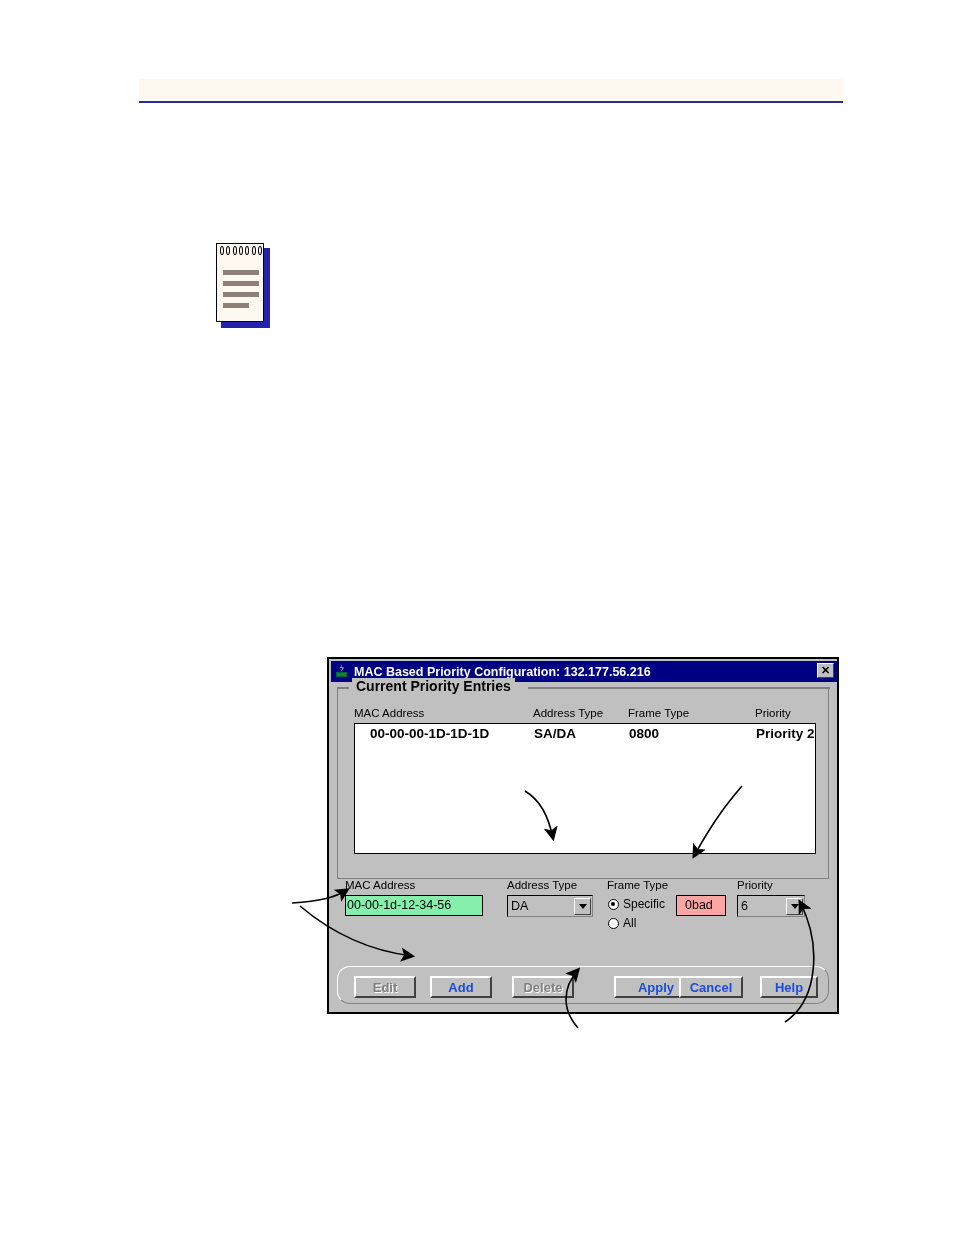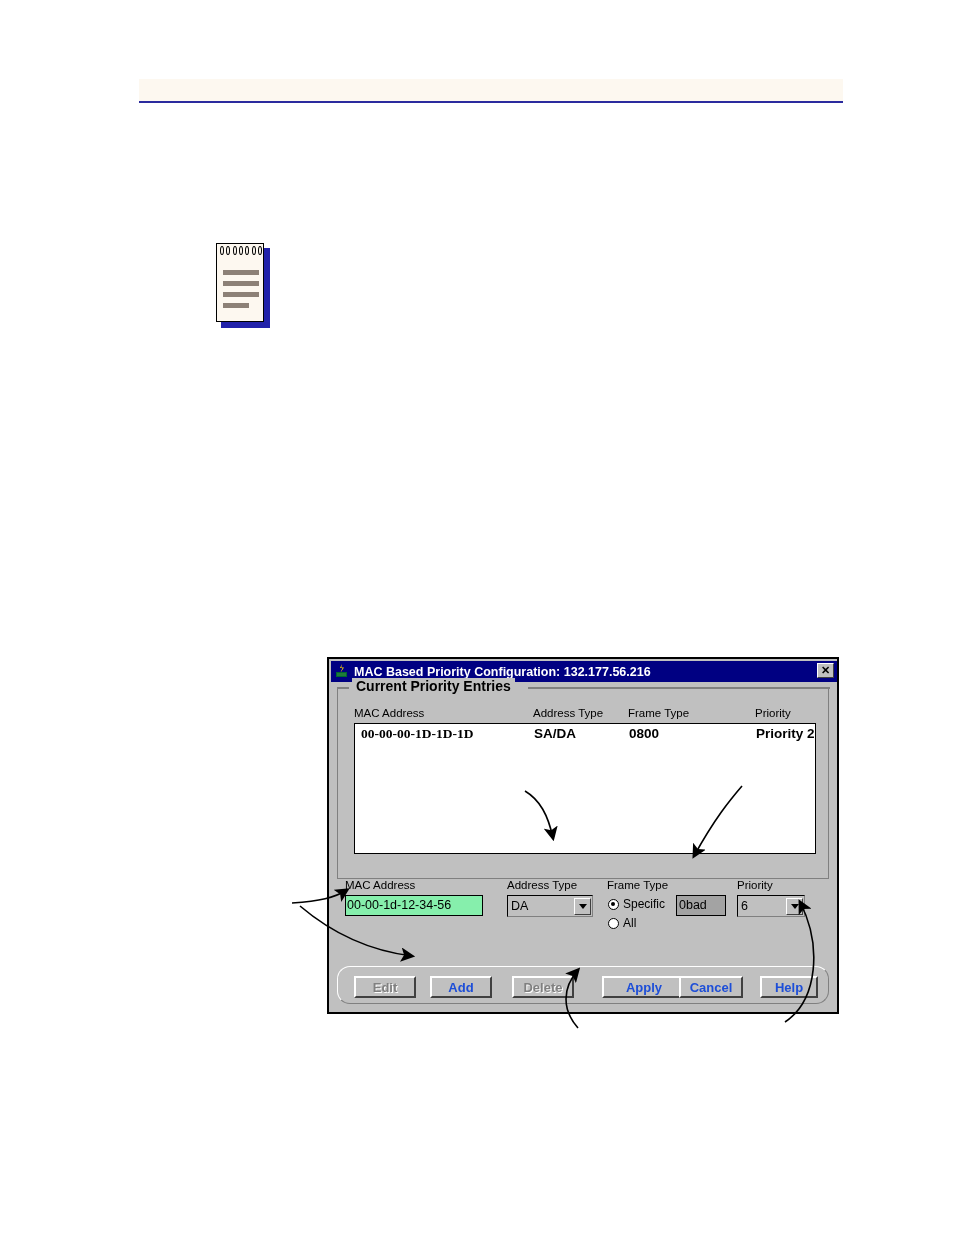--- a/index.html
+++ b/index.html
@@ -229,21 +229,21 @@
     height: 22px;
     font-size: 13.5px;
     font-weight: bold;
     color: #000;
   }
   .list-row span {
     position: absolute;
     top: 2px;
     white-space: nowrap;
   }
-  .c-mac { left: 6px; font-family: Liberation Serif, serif; }
+  .c-mac { left: 15px; }
   .c-addrtype { left: 179px; }
   .c-frametype { left: 274px; }
   .c-priority { left: 401px; text-align: right; }
 
   
   .form-label {
     position: absolute;
     font-size: 11.5px;
     color: #000;
     white-space: nowrap;
@@ -342,26 +342,26 @@
     border-radius: 50%;
     background: #000;
   }
 
   #frametype-input {
     position: absolute;
     left: 347px;
     top: 236px;
     width: 50px;
     height: 21px;
-    background: #a3a3a3;
+    background: #fca5a5;
     border: 1.5px solid #000;
     box-sizing: border-box;
     font-size: 12.5px;
     color: #000;
-    padding: 0 2px;
+    padding: 0 8px;
     line-height: 18px;
     font-family: "Liberation Sans", sans-serif;
   }
 
   
   #button-bar {
     position: absolute;
     left: 8px;
     top: 307px;
     width: 492px;
@@ -392,21 +392,21 @@
     font-family: "Liberation Sans", sans-serif;
     white-space: nowrap;
   }
   .btn.disabled {
     color: #808080;
     text-shadow: 1px 1px 0 #ffffff;
   }
   #btn-edit   { left: 16px;  width: 62px; }
   #btn-add    { left: 92px;  width: 62px; }
   #btn-delete { left: 174px; width: 62px; }
-  #btn-apply  { left: 264px; width: 84px; }
+  #btn-apply  { left: 276px; width: 84px; }
   #btn-cancel { left: 341px; width: 64px; }
   #btn-help   { left: 422px; width: 58px; }
 
   
   #annotations {
     position: absolute;
     left: 0; top: 0;
     width: 954px; height: 1235px;
     pointer-events: none;
   }

